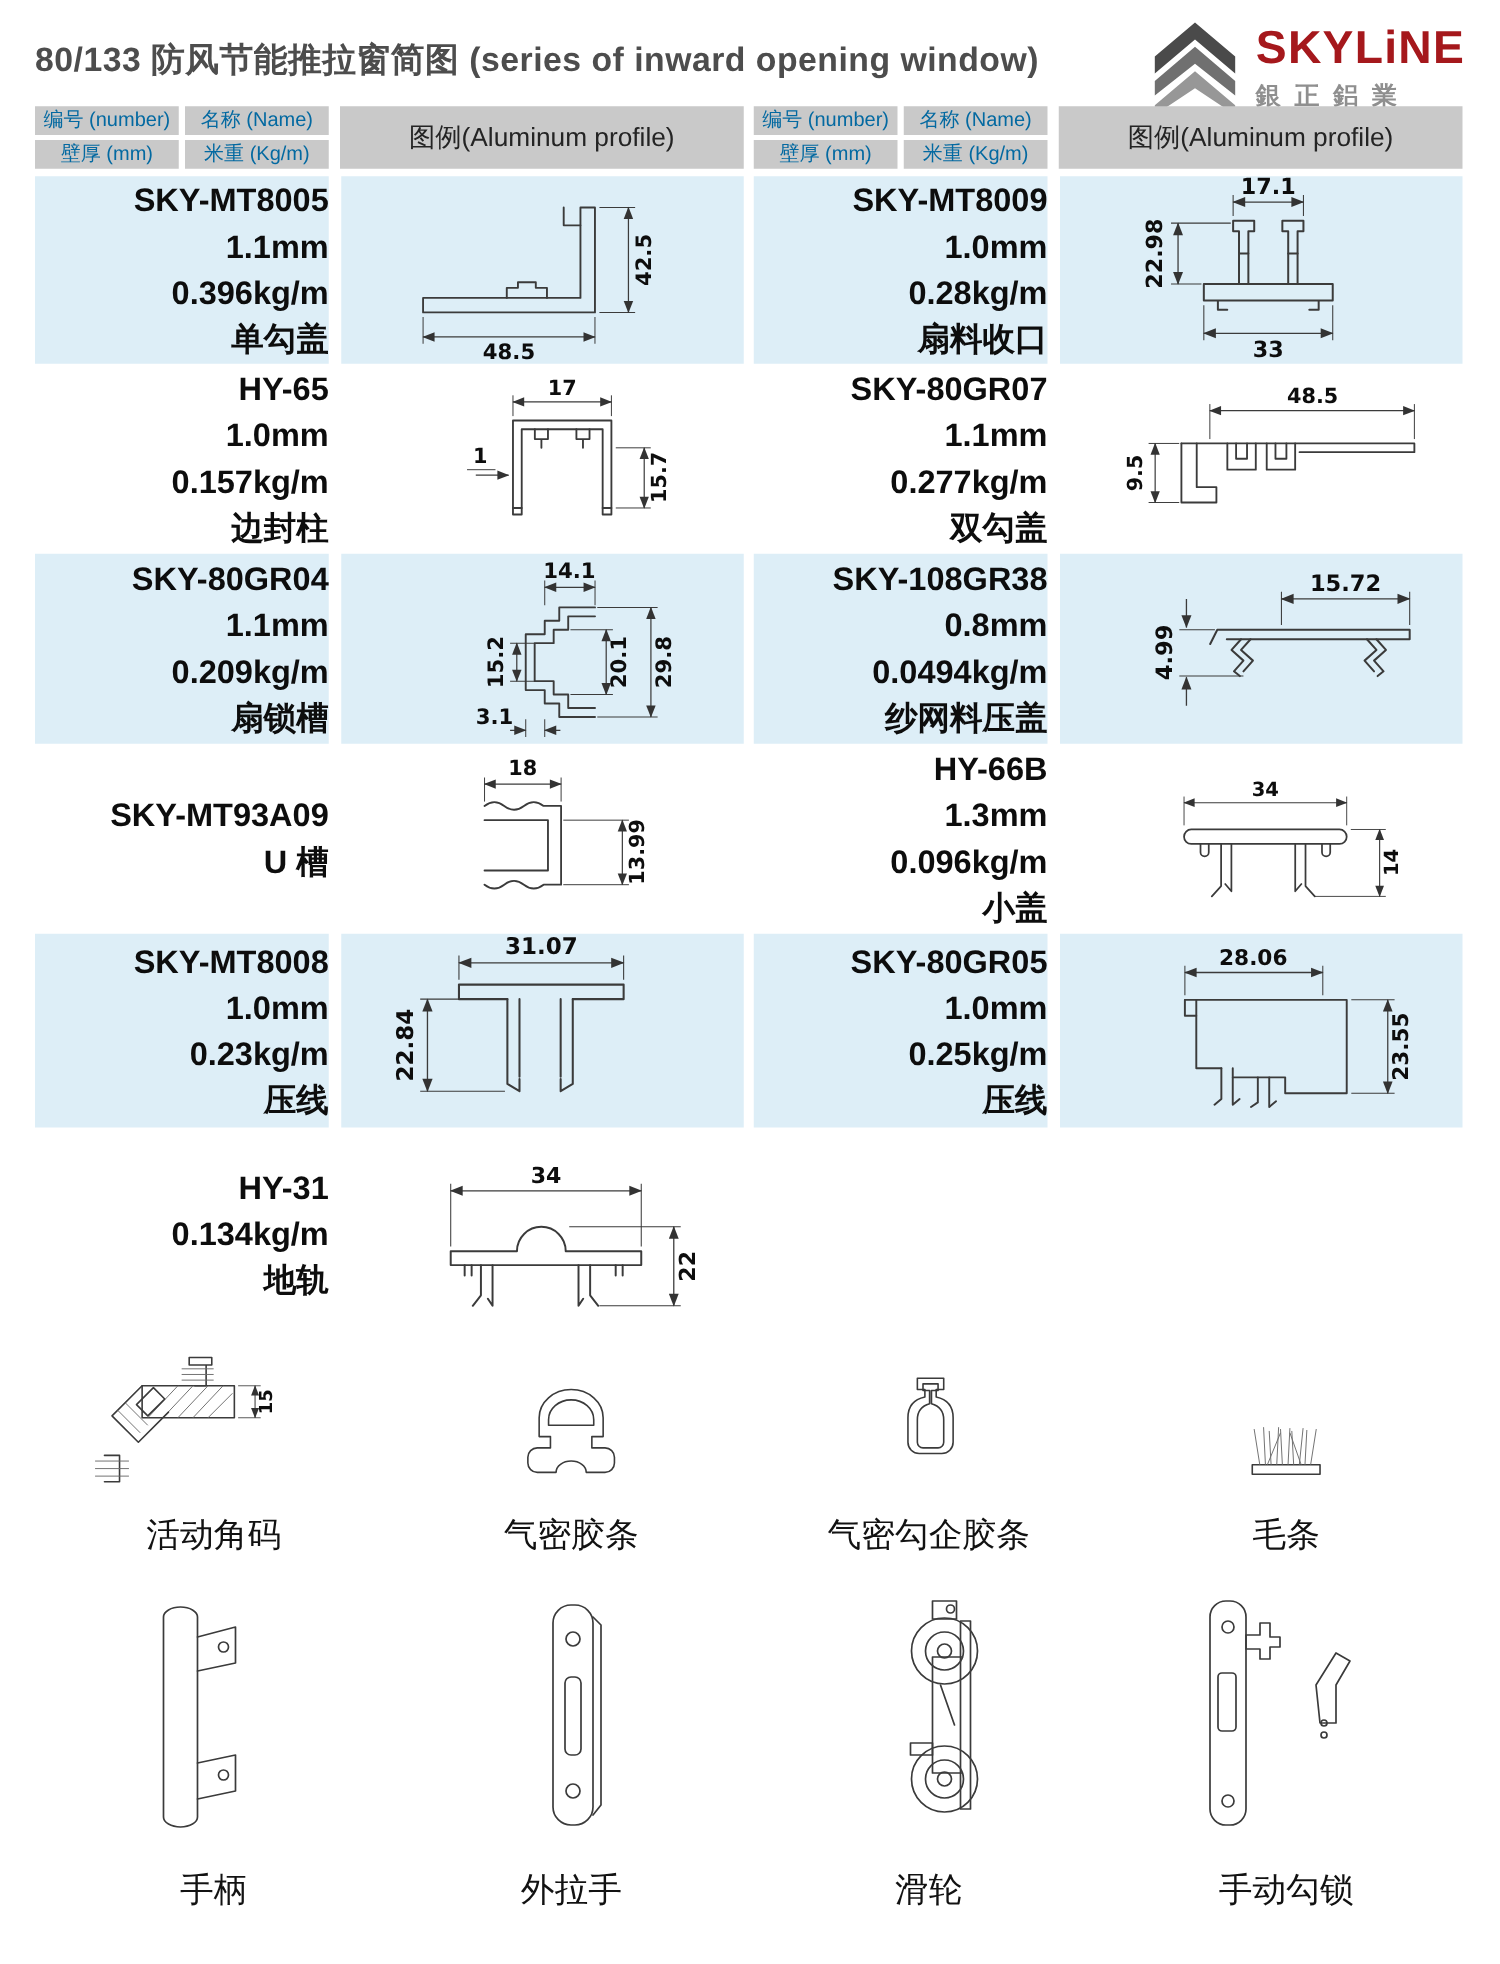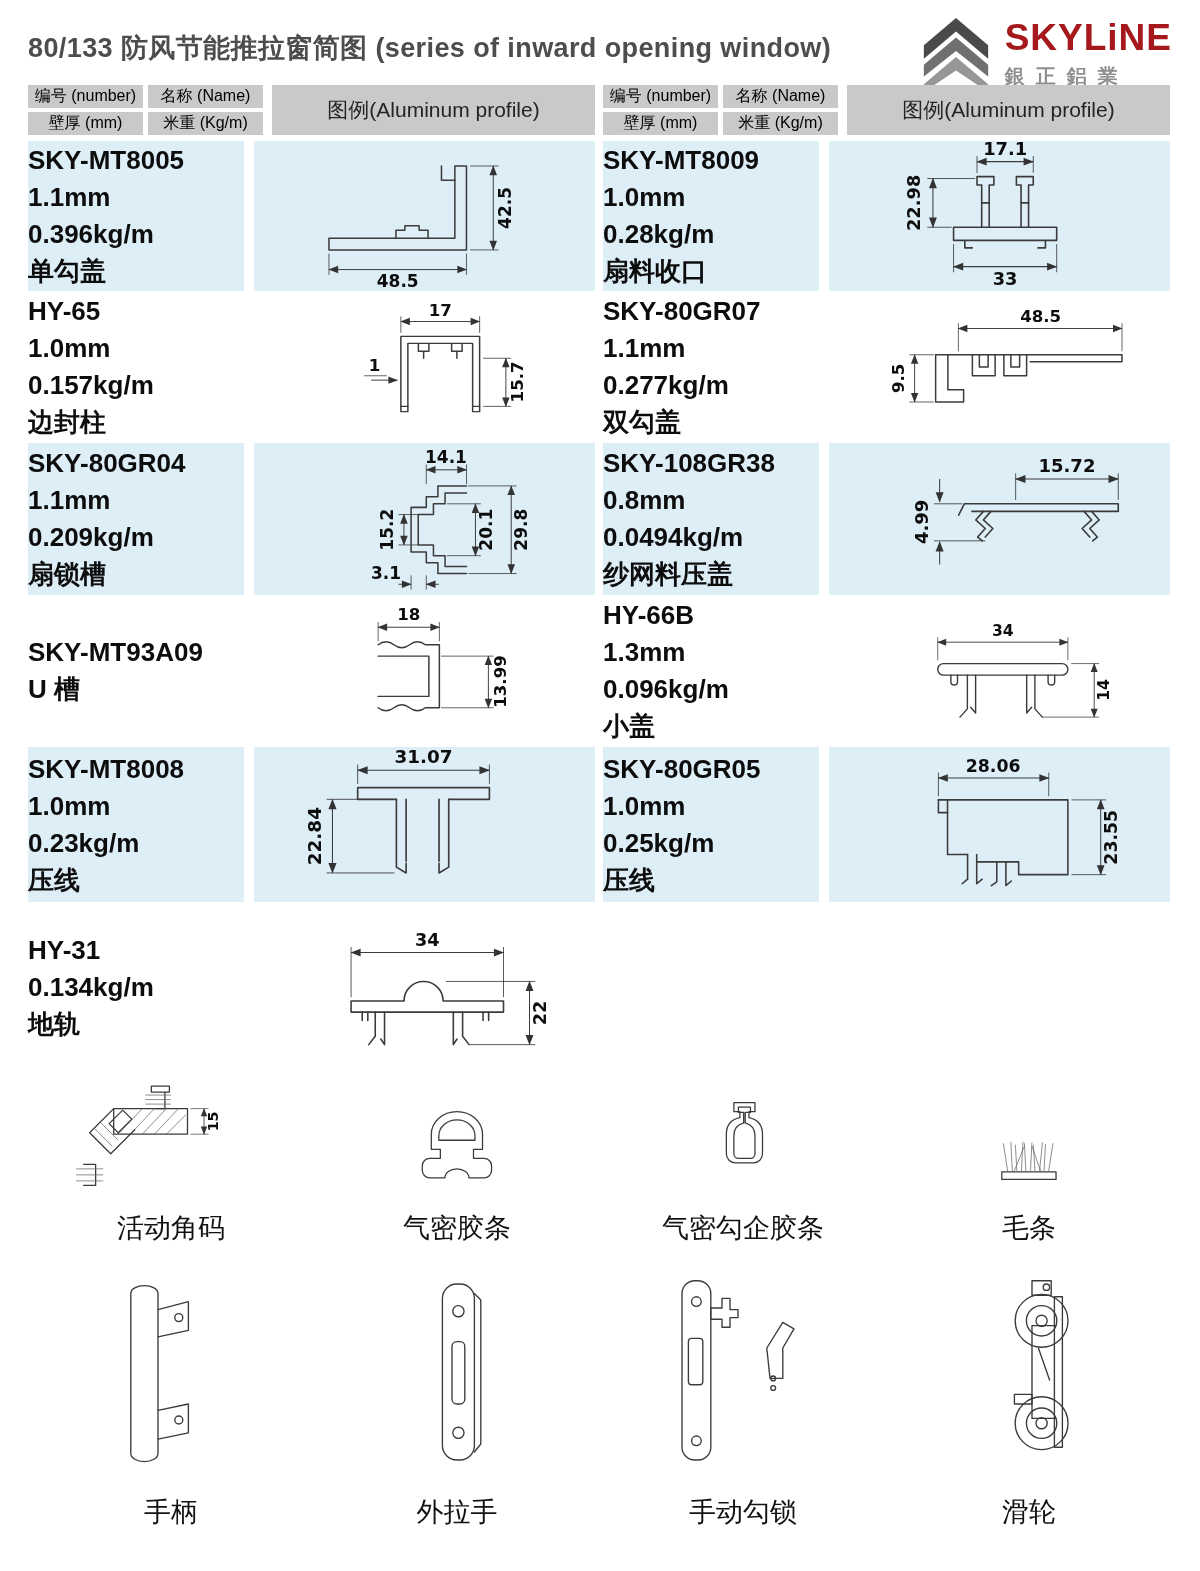--- a/index.html
+++ b/index.html
@@ -11,24 +11,24 @@
   .title{font-size:27px;font-weight:700;color:#4d4d4d;letter-spacing:.4px;margin-top:14px}
   .logo{display:flex;align-items:center;gap:12px}
   .logo-text{display:flex;flex-direction:column}
   .brand{font-size:37px;font-weight:800;color:#a5181c;line-height:1;letter-spacing:1px}
   .company{font-size:20px;color:#8f8f8f;letter-spacing:11px;margin-top:7px;font-weight:700;white-space:nowrap}
   
   .tables{display:flex;gap:8px;margin-top:0}
   .col{width:567px;display:flex;flex-direction:column}
   .thead{display:flex;gap:9px;height:50px;margin-bottom:6px}
   .thead-left{width:235px;display:flex;flex-wrap:wrap;justify-content:space-between;align-content:space-between}
-  .hcell{background:#c9c9c9;color:#000000;font-size:16px;display:flex;align-items:center;justify-content:center;width:115px;height:23px}
+  .hcell{background:#c9c9c9;color:#0369a1;font-size:16px;display:flex;align-items:center;justify-content:center;width:115px;height:23px}
   .hprof{flex:1;background:#c9c9c9;display:flex;align-items:center;justify-content:center;font-size:21px;color:#242424}
   .prow{display:flex;gap:10px;margin-bottom:6px}
-  .info{width:216px;display:flex;flex-direction:column;justify-content:center;text-align:left;
+  .info{width:235px;display:flex;flex-direction:column;justify-content:center;text-align:right;
     font-weight:700;font-size:26px;line-height:37px;color:#0d0d0d}
   .info .ln:empty{display:none}
   .draw{flex:1;display:flex;align-items:center;justify-content:center}
   .blue .info,.blue .draw{background:#ddeef7}
   .draw svg{width:100%;height:100%}
   
   .p{fill:none;stroke:#3b3b3b;stroke-width:1.7;stroke-linejoin:round;stroke-linecap:round}
   .d{stroke:#3b3b3b;stroke-width:1.1;fill:none}
   .e{stroke:#3b3b3b;stroke-width:.9;fill:none}
   .h{stroke:#6a6a6a;stroke-width:1;fill:none}
@@ -397,43 +397,43 @@
         <path class="p" d="M168,52 l8,8 V240 l-8,10"></path>
         <circle class="p" cx="148" cy="74" r="7"></circle>
         <circle class="p" cx="148" cy="226" r="7"></circle>
         <rect class="p" x="140" y="112" width="16" height="78" rx="6"></rect>
       </svg>
       <div class="hw-label">外拉手</div>
     </div>
 
     <div class="hw r2">
       <svg viewBox="0 0 292 300">
-        <rect class="p" x="70" y="36" width="36" height="224" rx="16"></rect>
-        <circle class="p" cx="88" cy="62" r="6"></circle>
-        <circle class="p" cx="88" cy="236" r="6"></circle>
-        <rect class="p" x="78" y="108" width="18" height="58" rx="4"></rect>
-        <path class="p" d="M106,70 h14 V58 h10 v14 h10 v10 h-10 v12 h-10 V84 h-14 z"></path>
-        <path class="p" d="M176,120 L196,88 l14,8 -14,24 v38 h-16 z"></path>
-        <circle class="p" cx="184" cy="158" r="3"></circle>
-        <circle class="p" cx="184" cy="170" r="3"></circle>
-      </svg>
-      <div class="hw-label">手动勾锁</div>
-    </div>
-
-    <div class="hw r2">
-      <svg viewBox="0 0 292 300">
         <rect class="p" x="178" y="56" width="10" height="188"></rect>
         <rect class="p" x="150" y="36" width="24" height="18"></rect>
         <circle class="p" cx="168" cy="44" r="4"></circle>
         <path class="p" d="M150,92 H180 M150,92 V208 H180 M158,120 L172,160"></path>
         <rect class="p" x="128" y="178" width="22" height="12"></rect>
         <circle class="p" cx="162" cy="86" r="33"></circle>
         <circle class="p" cx="162" cy="86" r="19"></circle>
         <circle class="p" cx="162" cy="86" r="7"></circle>
         <circle class="p" cx="162" cy="214" r="33"></circle>
         <circle class="p" cx="162" cy="214" r="19"></circle>
         <circle class="p" cx="162" cy="214" r="7"></circle>
       </svg>
       <div class="hw-label">滑轮</div>
     </div>
 
+    <div class="hw r2">
+      <svg viewBox="0 0 292 300">
+        <rect class="p" x="70" y="36" width="36" height="224" rx="16"></rect>
+        <circle class="p" cx="88" cy="62" r="6"></circle>
+        <circle class="p" cx="88" cy="236" r="6"></circle>
+        <rect class="p" x="78" y="108" width="18" height="58" rx="4"></rect>
+        <path class="p" d="M106,70 h14 V58 h10 v14 h10 v10 h-10 v12 h-10 V84 h-14 z"></path>
+        <path class="p" d="M176,120 L196,88 l14,8 -14,24 v38 h-16 z"></path>
+        <circle class="p" cx="184" cy="158" r="3"></circle>
+        <circle class="p" cx="184" cy="170" r="3"></circle>
+      </svg>
+      <div class="hw-label">手动勾锁</div>
+    </div>
+
   </div>
 </div>
 
 </body></html>

